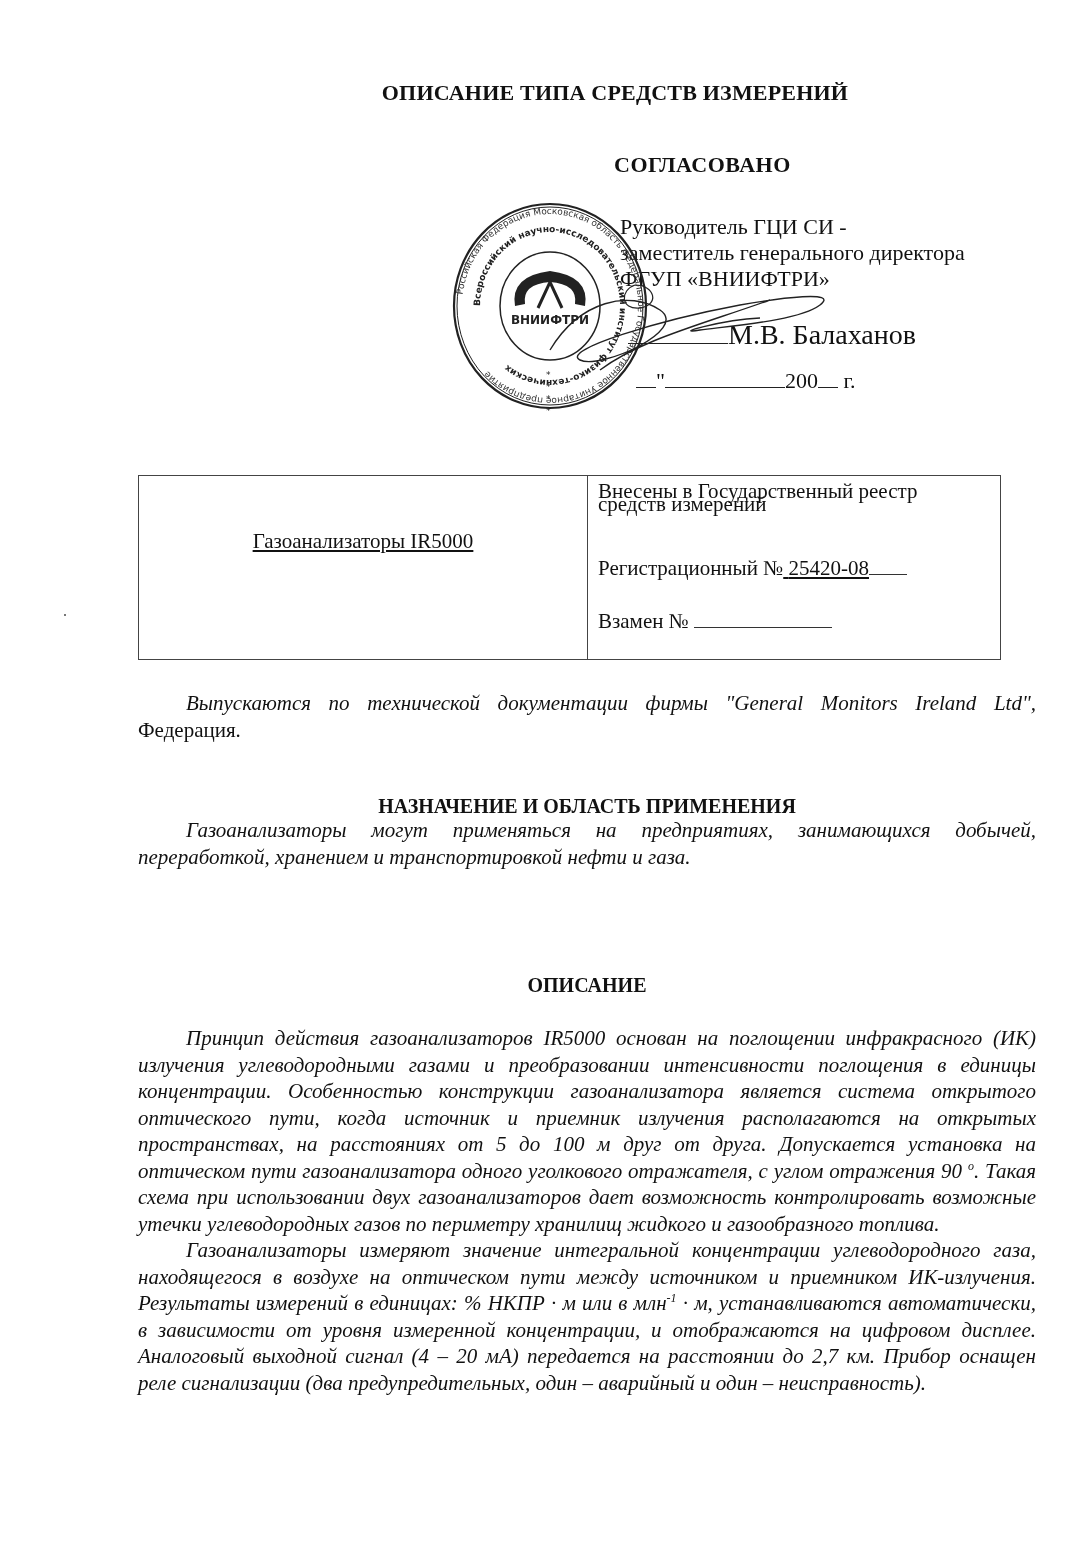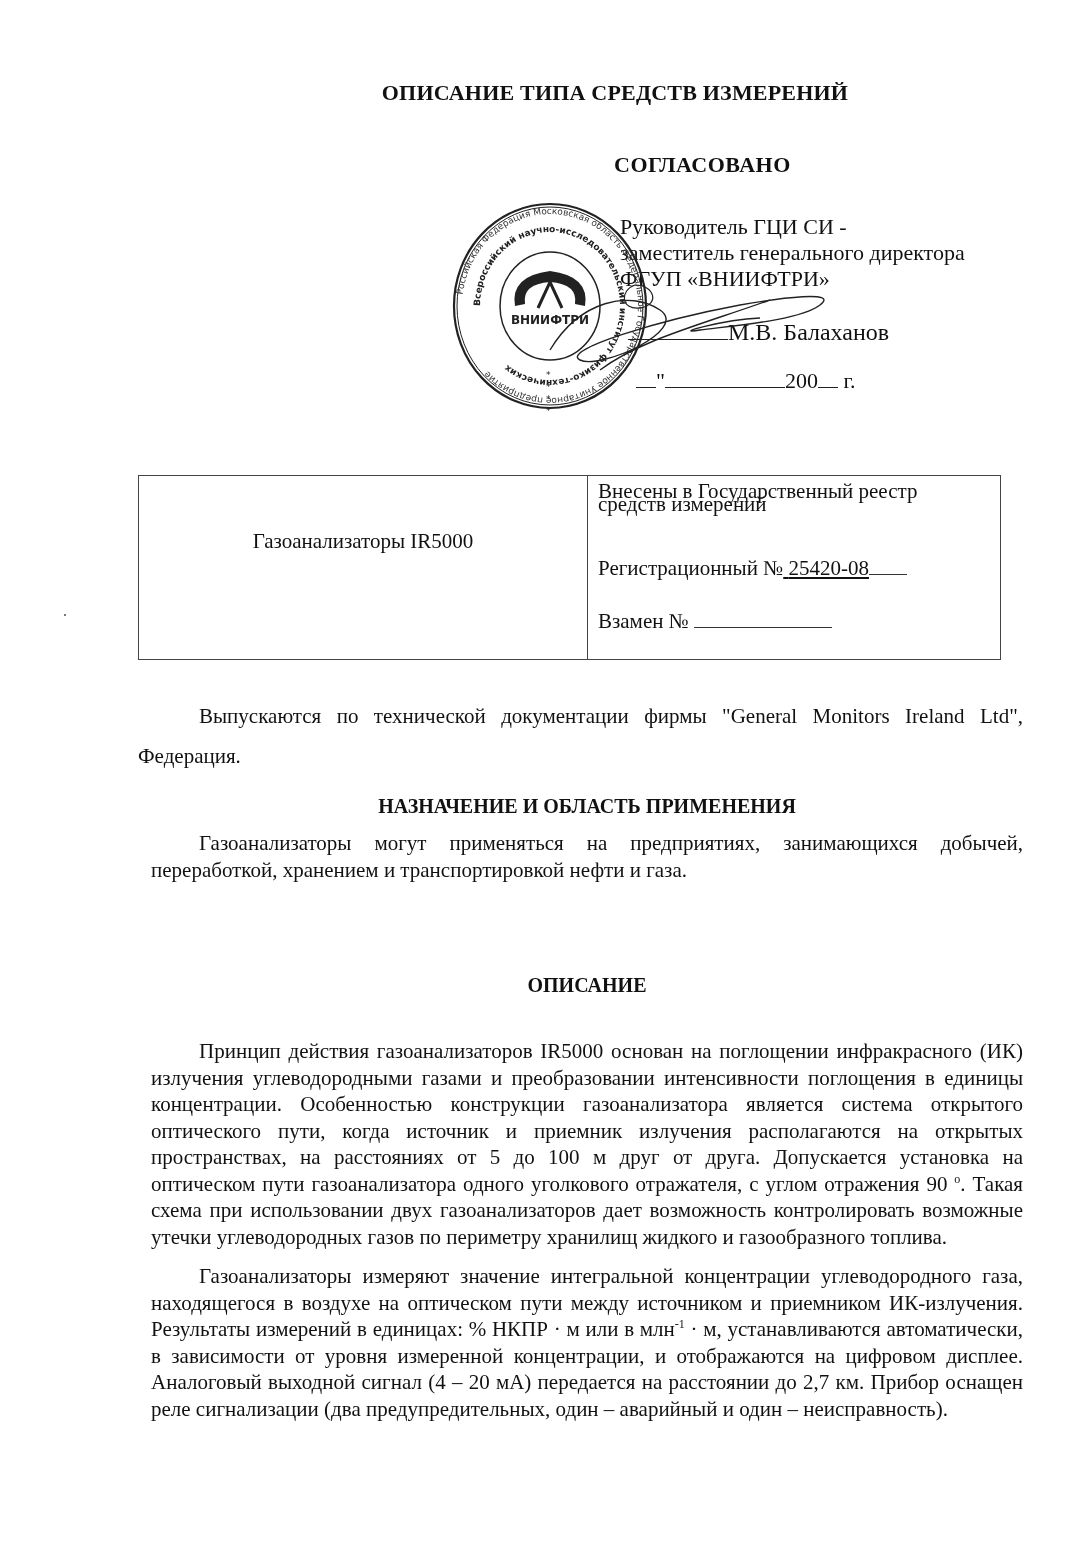--- a/index.html
+++ b/index.html
@@ -33,21 +33,21 @@
     }
     .approver-line {
       left: 620px;
       font-size: 22px;
       line-height: 26px;
       white-space: nowrap;
     }
     .sig-line {
       left: 628px;
       top: 319px;
-      font-size: 24px;
+      font-size: 28px;
       white-space: nowrap;
     }
     .sig-blank {
       display: inline-block;
       width: 100px;
       border-bottom: 1px solid #222;
       height: 18px;
       vertical-align: baseline;
     }
     .date-line {
@@ -88,20 +88,21 @@
       border-right: 1px solid #444;
       box-sizing: border-box;
       position: relative;
     }
     .reg-left .device-name {
       position: absolute;
       left: 0; right: 0;
       top: 53px;
       text-align: center;
       font-size: 21px;
+      text-decoration: underline;
     }
     .reg-right {
       flex: 1;
       position: relative;
       font-size: 21px;
       text-align: right;
     }
     .reg-right .line {
       position: absolute;
       left: 10px;
@@ -118,23 +119,24 @@
     }
 
     .para {
       left: 138px;
       width: 898px;
       font-size: 21px;
       line-height: 26.5px;
       text-align: justify;
     }
     .para p {
-      margin: 13px;
+      margin: 0;
       text-indent: 48px;
       text-align: justify;
+      font-style: italic;
     }
     .section-heading {
       left: 0;
       width: 1174px;
       text-align: center;
       font-weight: bold;
       font-size: 20px;
     }
     sup { font-size: 12px; line-height: 0; }
     .speck {

